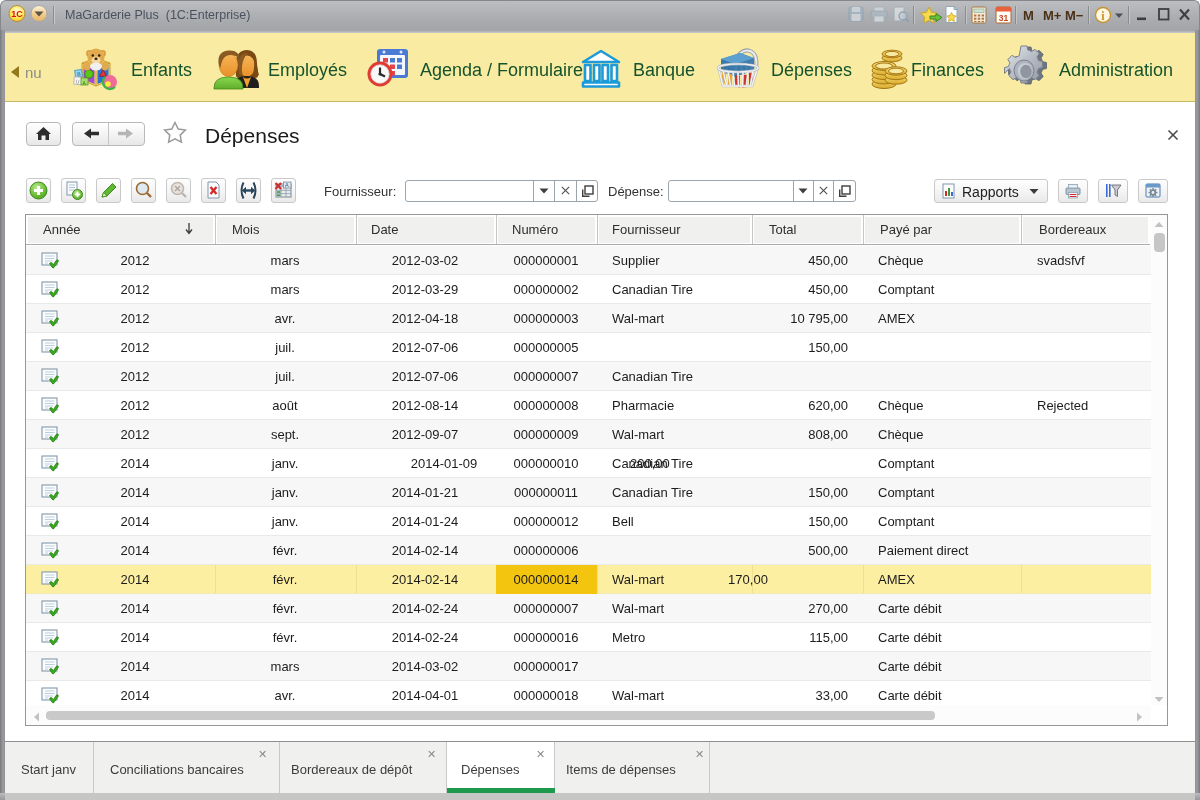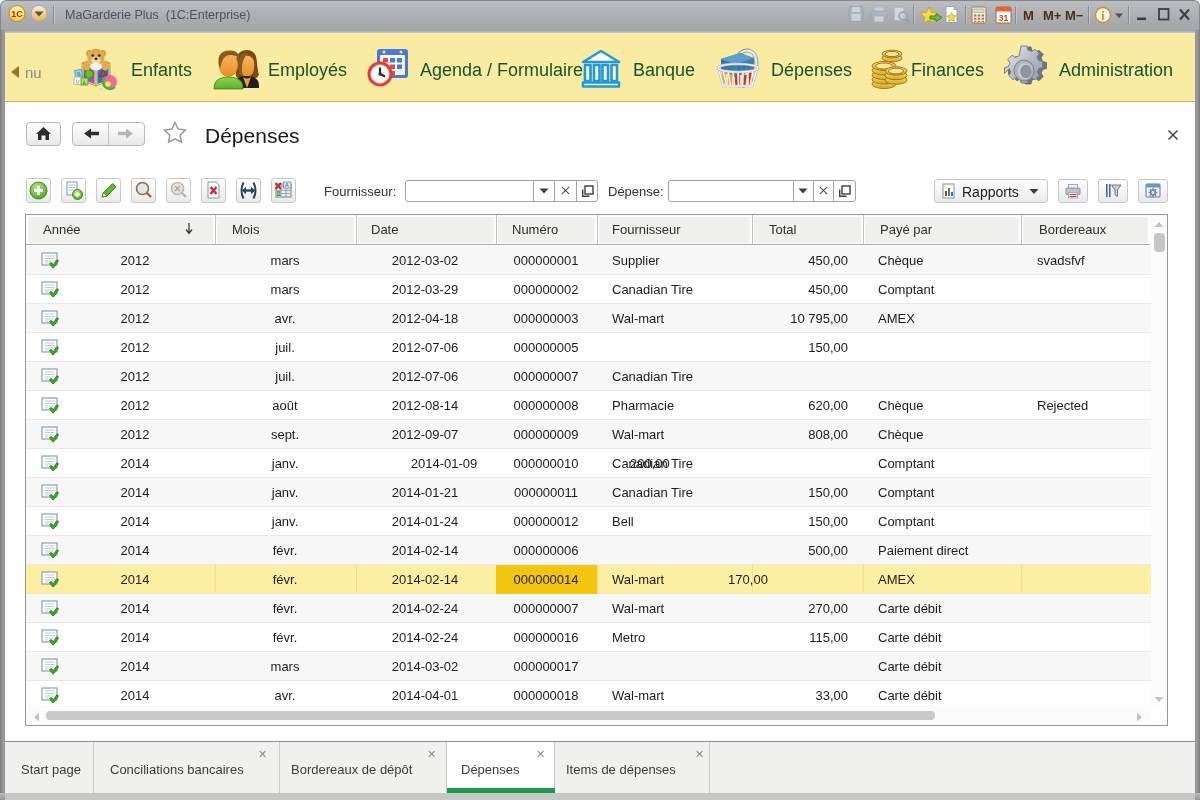--- a/index.html
+++ b/index.html
@@ -889,21 +889,21 @@
 <div class="abs" style="left:26px;top:705px;width:1125px;height:20px;background:#fcfcfc"></div>
 <svg class="abs" style="left:33px;top:712px" width="7" height="10">
     <path d="M 6 0.5 L 1 5 L 6 9.5 Z" fill="#c2c2c2"></path>
   </svg>
 <div class="abs" style="left:46px;top:711px;width:889px;height:9px;background:#c9c9c9;border-radius:4px"></div>
 <svg class="abs" style="left:1136px;top:712px" width="7" height="10">
     <path d="M 1 0.5 L 6 5 L 1 9.5 Z" fill="#c2c2c2"></path>
   </svg>
 
 <div class="tab" style="left:5px;width:89px"></div>
-<div class="tabtxt" style="left:21px">Start page</div>
+<div class="tabtxt" style="left:21px">Start janv</div>
 <div class="tab" style="left:94px;width:186px"></div>
 <div class="tabtxt" style="left:110px">Conciliations bancaires</div>
 <div class="tabx" style="left:258px">✕</div>
 <div class="tab" style="left:280px;width:167px"></div>
 <div class="tabtxt" style="left:291px">Bordereaux de dépôt</div>
 <div class="tabx" style="left:427px">✕</div>
 <div class="tab" style="left:447px;width:108px;background:#fff"></div>
 <div class="tabtxt" style="left:461px">Dépenses</div>
 <div class="tabx" style="left:536px">✕</div>
 <div class="abs" style="left:447px;top:788px;width:108px;height:5px;background:#1d9a4e"></div>

